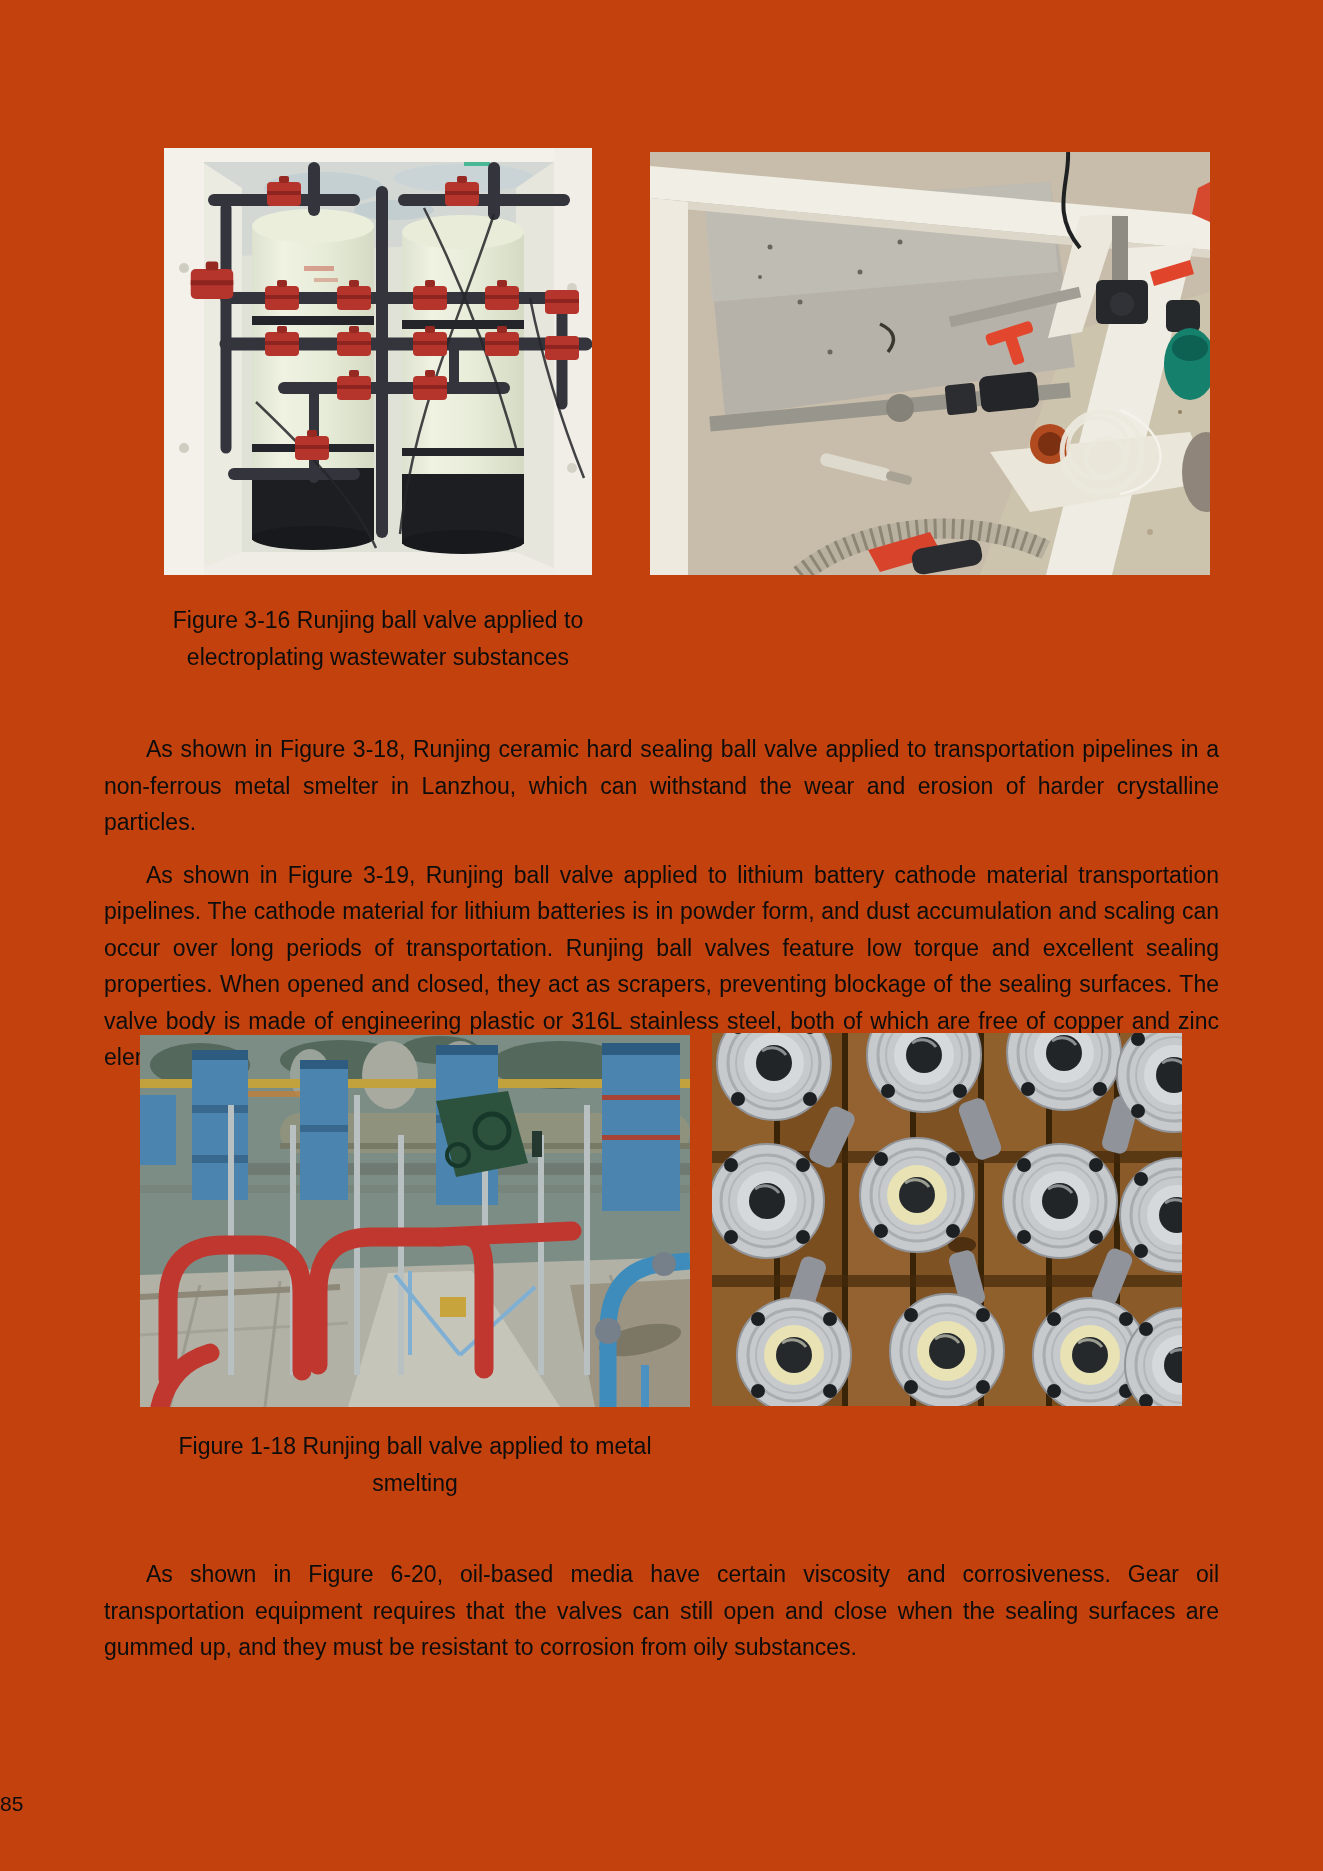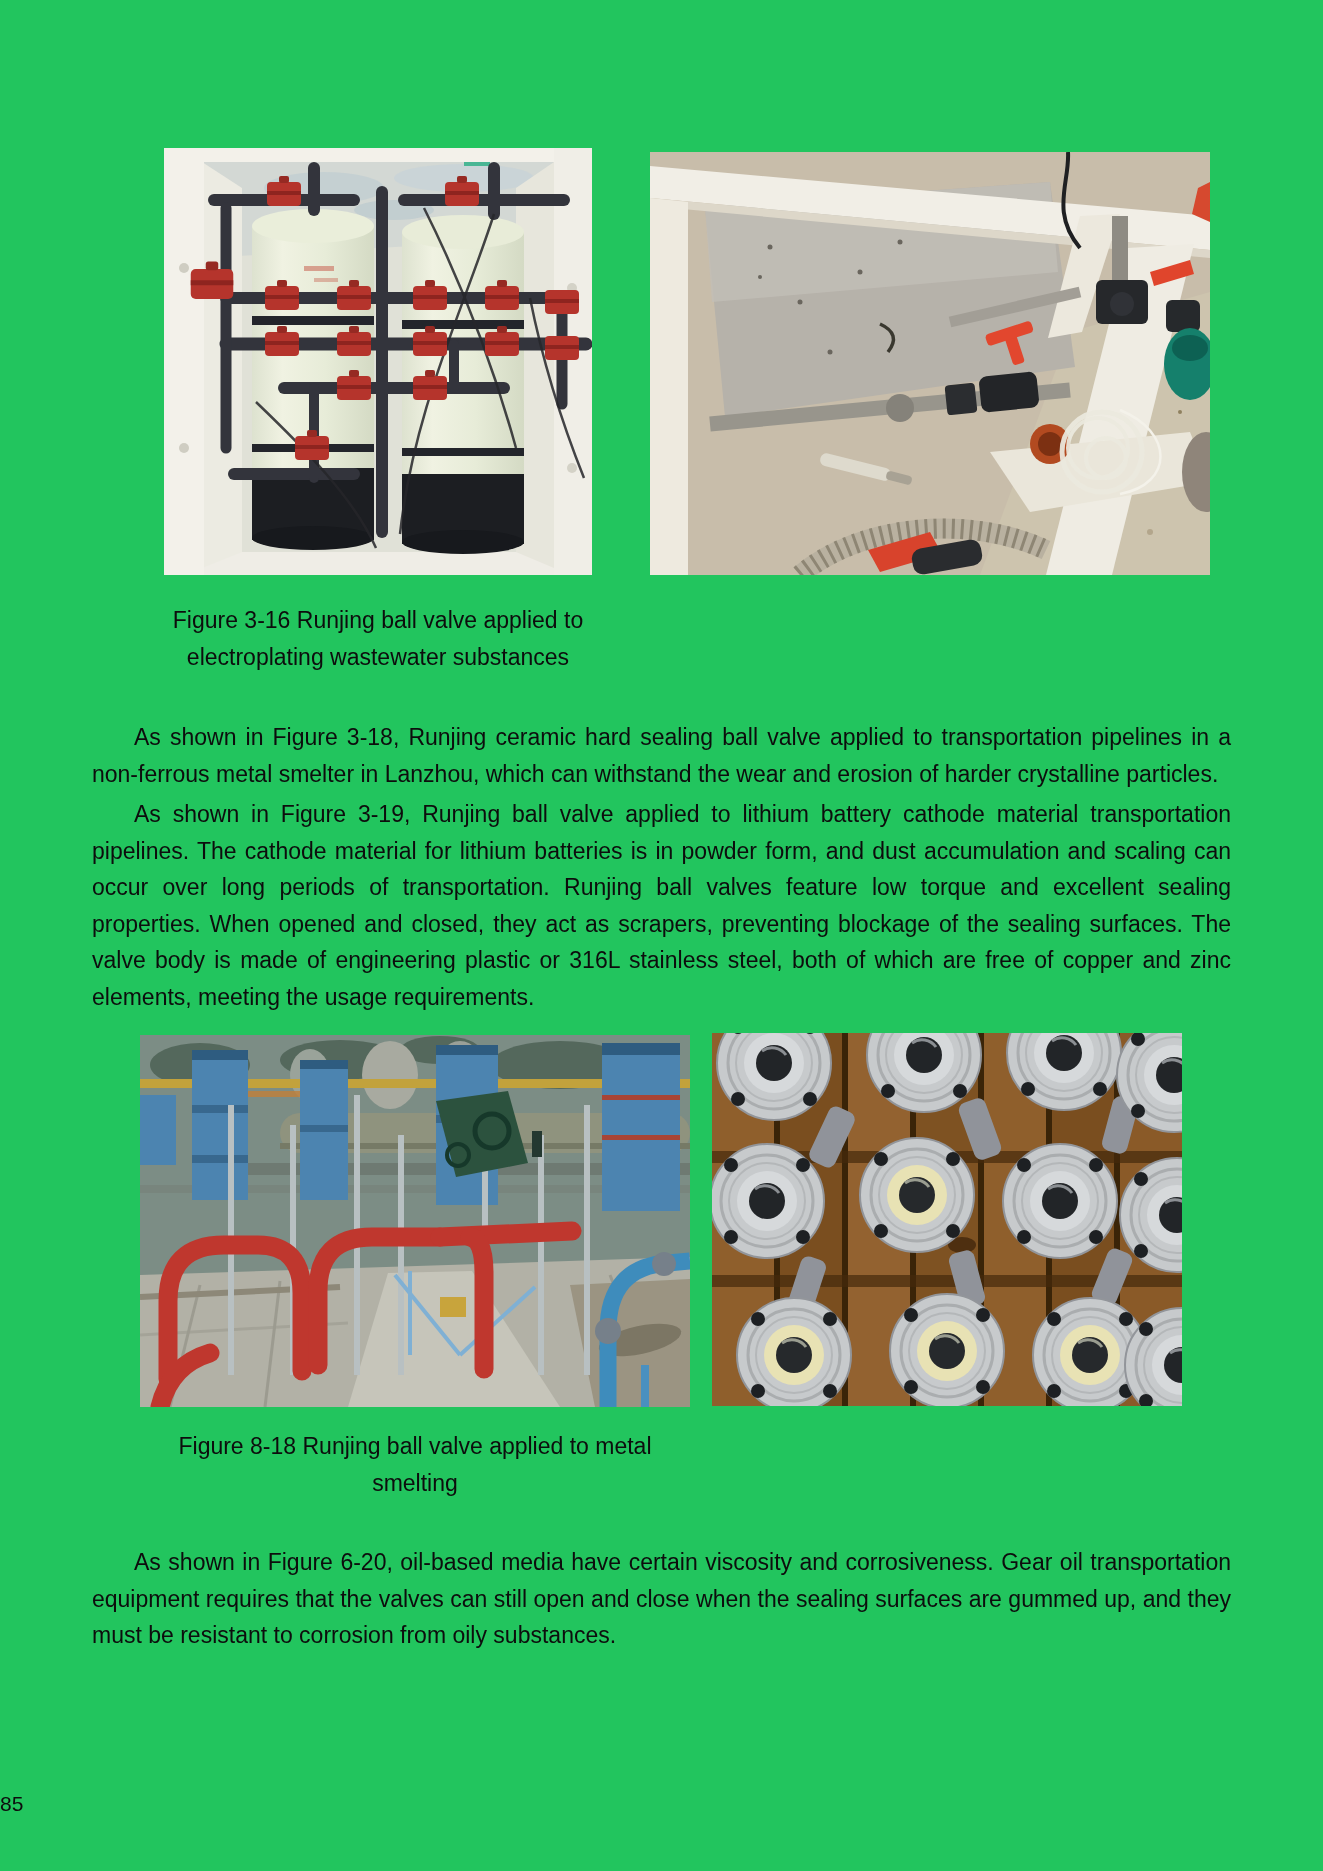--- a/index.html
+++ b/index.html
@@ -1,20 +1,20 @@
 <!DOCTYPE html>
 <html><head>
 <meta charset="utf-8">
 <style>
   html,body{margin:0;padding:0;background:#ffffff;}
   .page{
     position:relative;
     width:1323px;height:1871px;
     margin:0 auto;
-    background:#22c55e;
+    background:#c2410c;
     font-family:"Liberation Sans", sans-serif;
     color:#111111;
     overflow:hidden;
   }
   .photo{position:absolute;overflow:hidden;}
   .photo svg{display:block;width:100%;height:100%;}
   .caption{
     position:absolute;
     text-align:center;
     font-size:23px;
@@ -22,21 +22,21 @@
     color:#0d0d0d;
   }
   .bodytext{
     position:absolute;
     left:88px;width:1147px;
     font-size:23px;
     line-height:36.5px;
     text-align:justify;
     color:#0d0d0d;
   }
-  .bodytext p{margin:4px;text-indent:42px;}
+  .bodytext p{margin:16px;text-indent:42px;}
   .pageno{
     position:absolute;
     left:0;width:100%;
     text-align:left;
     font-size:21px;
     color:#0d0d0d;
   }
 </style>
 </head>
 <body>
@@ -455,21 +455,21 @@
       <use href="#fl" x="348" y="168"></use>
       <use href="#fl" x="465" y="182"></use>
       <use href="#fly" x="82" y="322"></use>
       <use href="#fly" x="235" y="318"></use>
       <use href="#fly" x="378" y="322"></use>
       <use href="#fl" x="470" y="332"></use>
     </svg>
   </div>
 
   <div class="caption" style="left:140px;top:1428px;width:550px;">
-    <div>Figure 8-18 Runjing ball valve applied to metal</div>
+    <div>Figure 1-18 Runjing ball valve applied to metal</div>
     <div>smelting</div>
   </div>
 
   <div class="bodytext" style="top:1540px;">
     <p>As shown in Figure 6-20, oil-based media have certain viscosity and corrosiveness. Gear oil transportation equipment requires that the valves can still open and close when the sealing surfaces are gummed up, and they must be resistant to corrosion from oily substances.</p>
   </div>
 
   <div class="pageno" style="top:1792px;">85</div>
 
 </div>

